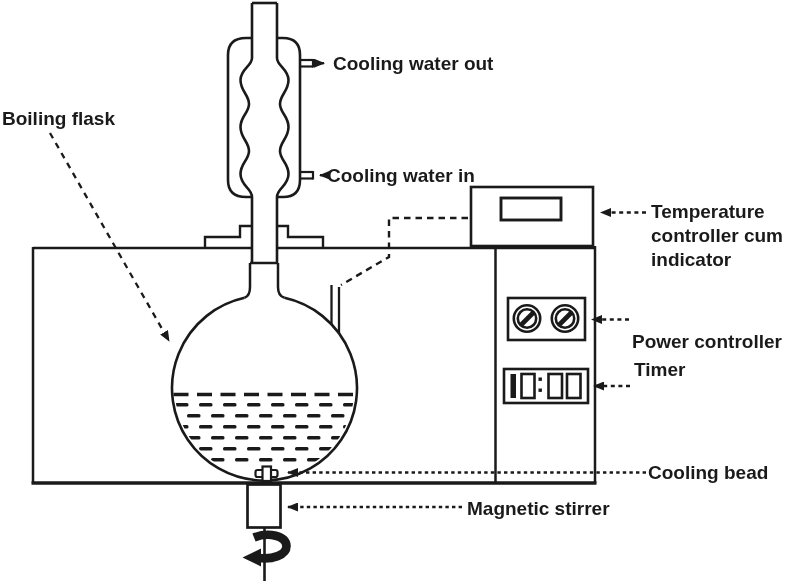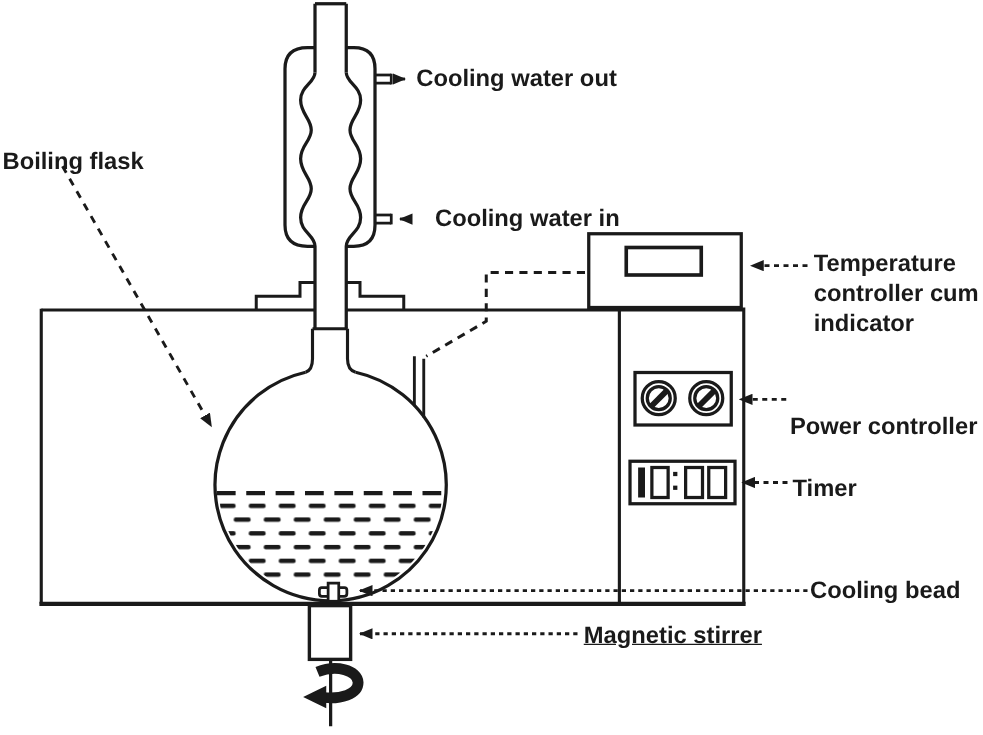--- a/index.html
+++ b/index.html
@@ -156,29 +156,29 @@
       <line x1="50" y1="133" x2="169" y2="341" stroke-dasharray="6 5.5" marker-end="url(#arrw)"></line>
       <path d="M 468,218 L 389,218 L 389,257 L 341,285" stroke-dasharray="6.5 5" stroke-width="2.4"></path>
       <line x1="646" y1="212.5" x2="601" y2="212.5" stroke-dasharray="4 3.6" marker-end="url(#arrw)"></line>
       <line x1="629" y1="319.5" x2="592" y2="319.5" stroke-dasharray="4 3.6" marker-end="url(#arrw)"></line>
       <line x1="630" y1="386" x2="594" y2="386" stroke-dasharray="4 3.6" marker-end="url(#arrw)"></line>
       <line x1="646" y1="472.5" x2="288" y2="472.5" stroke-dasharray="3.4 3.2" marker-end="url(#arrw)"></line>
       <line x1="462" y1="507" x2="288" y2="507" stroke-dasharray="3.4 3.2" marker-end="url(#arrw)"></line>
     </g>
   </svg>
 
-  <div class="lbl" style="left:2px;top:107px;margin-top:11px;">Boiling flask</div>
+  <div class="lbl" style="left:2px;top:107px;">Boiling flask</div>
 
   <div class="lbl" style="left:333px;top:52px;">Cooling water out</div>
 
-  <div class="lbl" style="left:348px;top:164px;">Cooling water in</div>
+  <div class="lbl" style="left:327px;top:164px;">Cooling water in</div>
 
   <div class="lbl wrap" style="left:651px;top:200px;width:142px;">Temperature controller cum indicator</div>
 
   <div class="lbl" style="left:632px;top:308px;margin-top:22px;">Power controller</div>
 
-  <div class="lbl" style="left:634px;top:380px;">Timer</div>
+  <div class="lbl" style="left:634px;top:358px;">Timer</div>
 
   <div class="lbl" style="left:648px;top:461px;">Cooling bead</div>
 
-  <div class="lbl" style="left:467px;top:497px;text-decoration:underline;">Magnetic stirrer</div>
+  <div class="lbl" style="left:467px;top:497px;">Magnetic stirrer</div>
 
 </div>
 
 </body></html>

